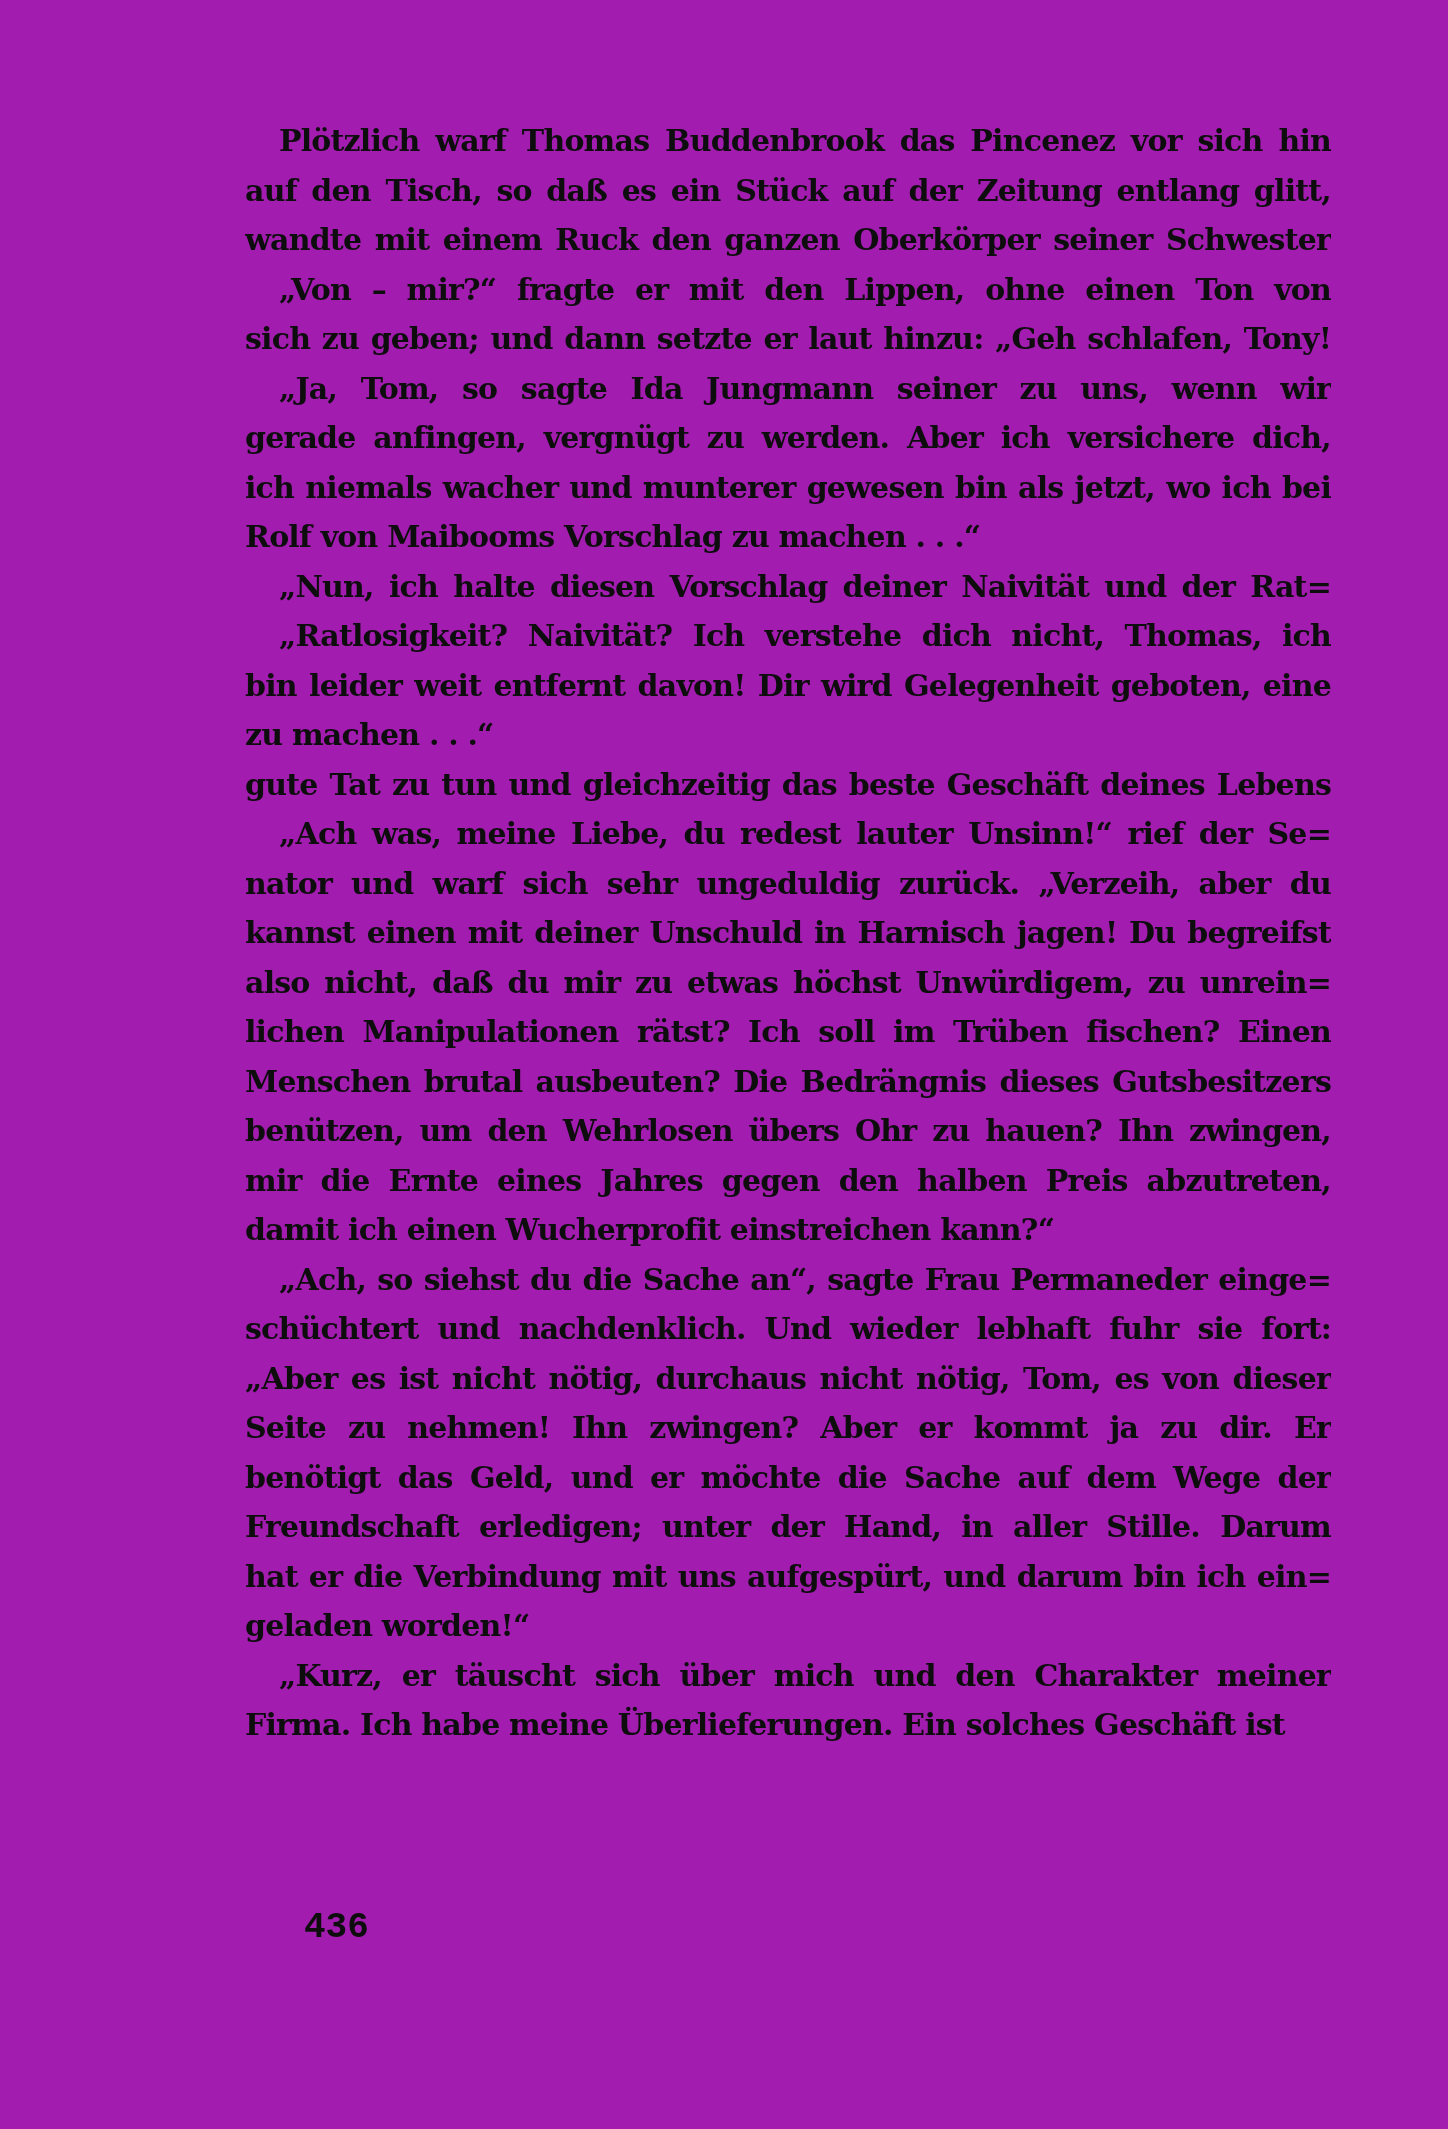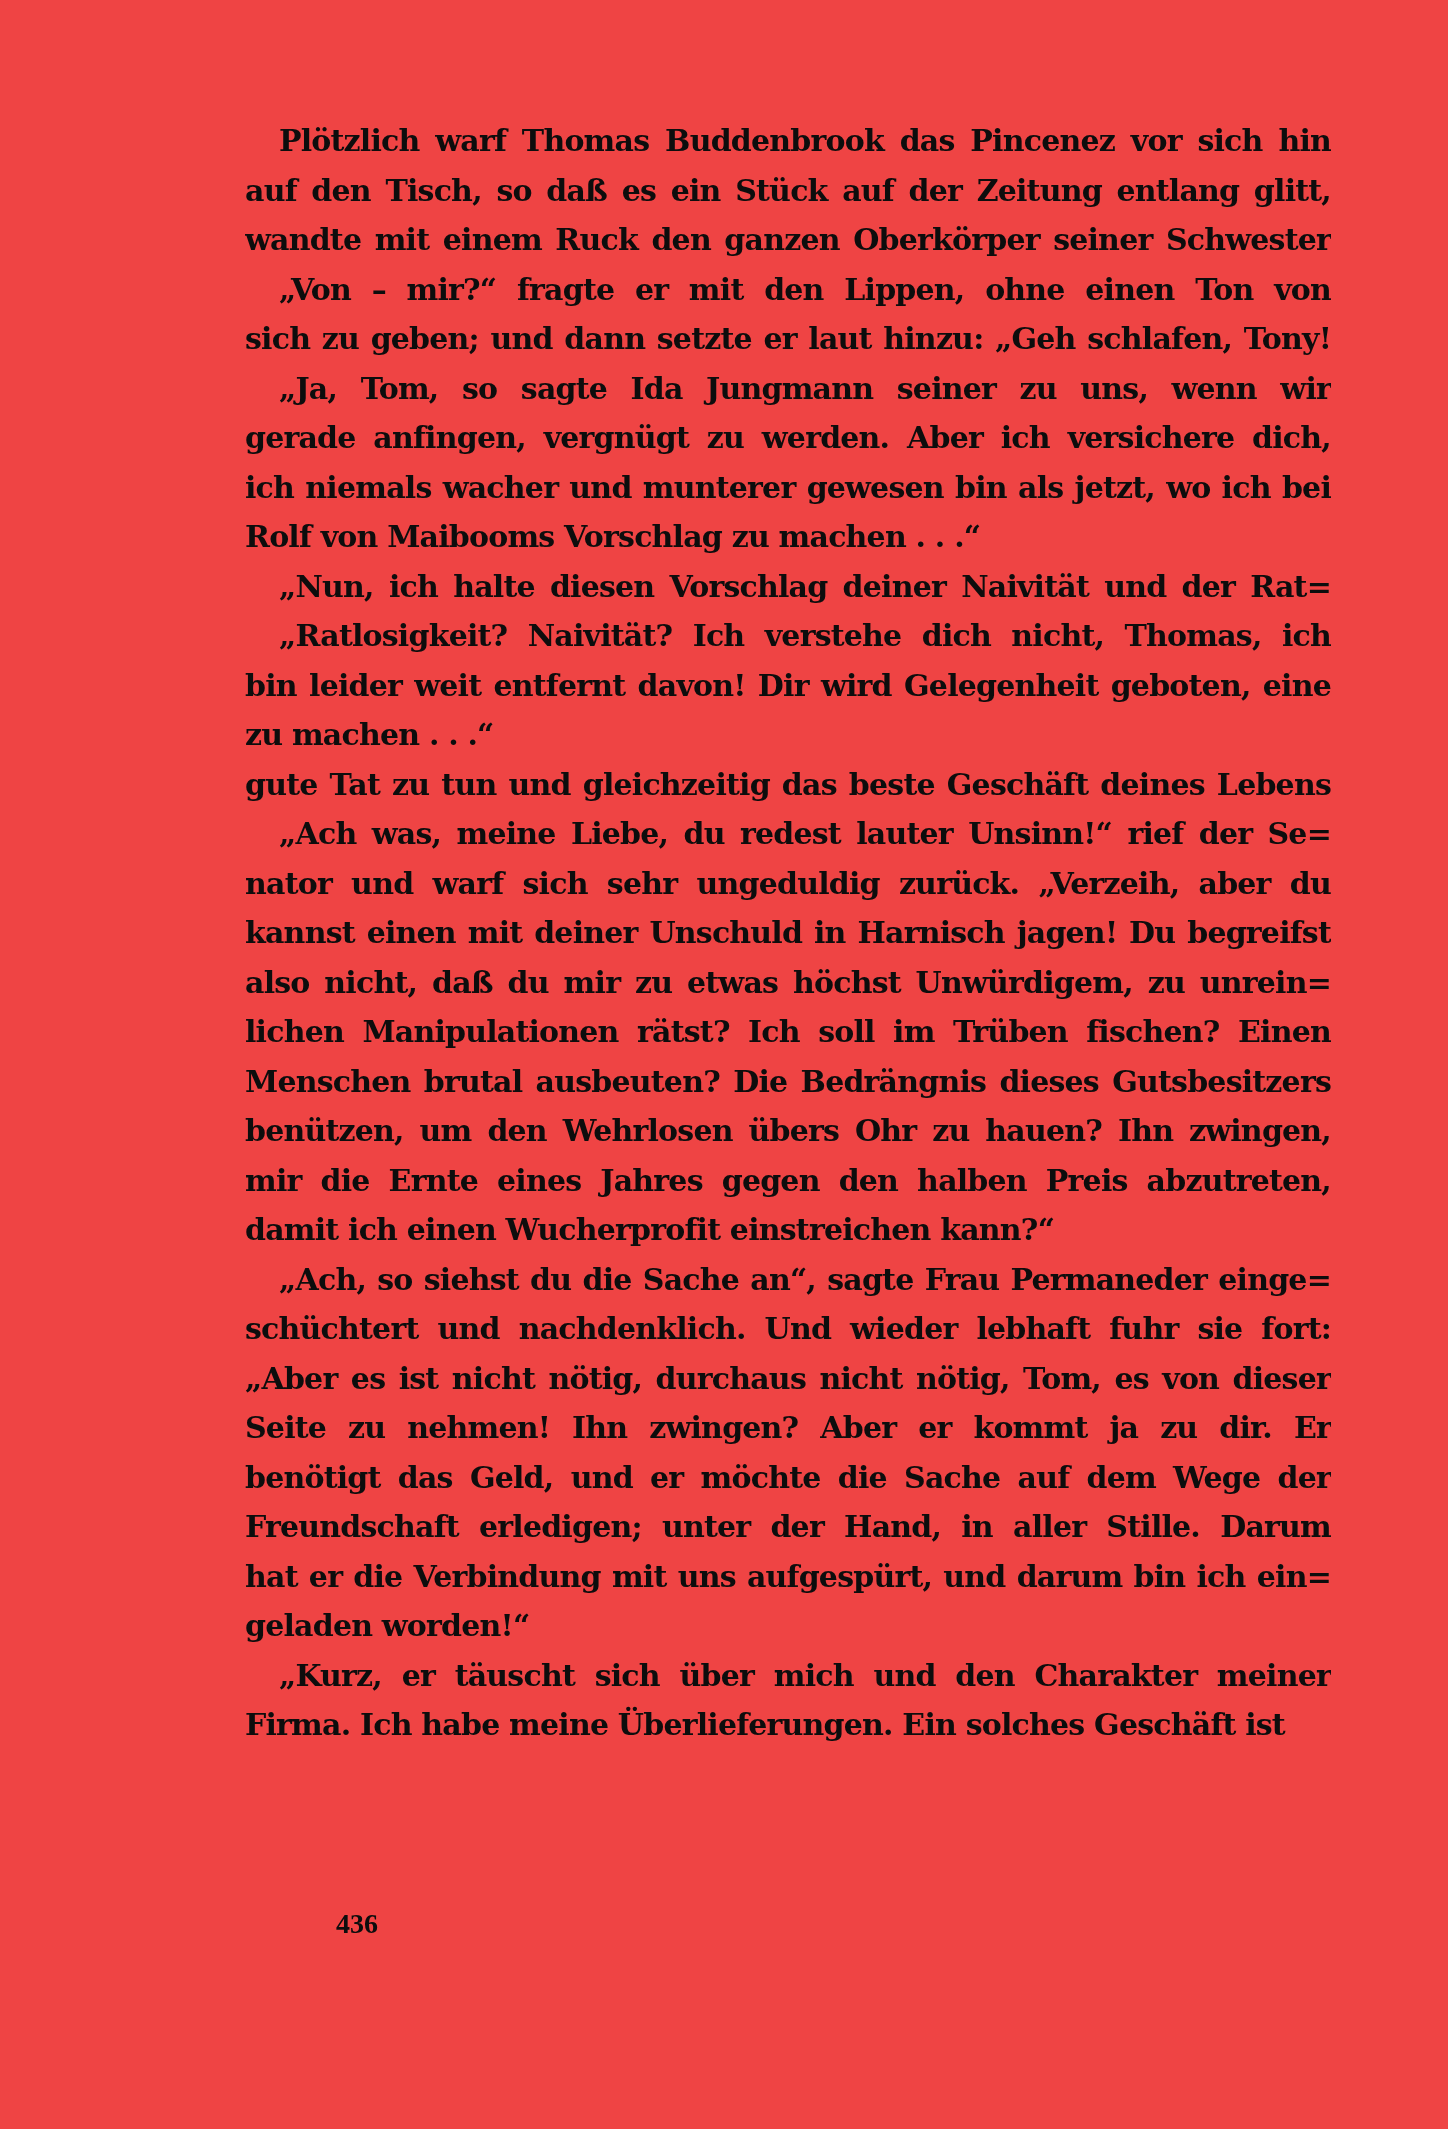--- a/index.html
+++ b/index.html
@@ -4,21 +4,21 @@
 <style>
   html, body {
     margin: 0;
     padding: 0;
     background: #e8e8e8;
   }
   .page {
     position: relative;
     width: 1448px;
     height: 2129px;
-    background: #ef4444;
+    background: #a21caf;
     overflow: hidden;
   }
   .textblock {
     position: absolute;
     left: 245px;
     top: 116px;
     width: 1086px;
   }
   .line {
     font-family: "DejaVu Serif", "Liberation Serif", serif;
@@ -34,25 +34,25 @@
     white-space: pre-wrap;
   }
   .line.indent {
     padding-left: 34px;
   }
   .line.para-last {
     text-align-last: left;
   }
   .pagenum {
     position: absolute;
-    left: 336px;
+    left: 304px;
     top: 1910px;
-    font-family: Liberation Serif, serif;
+    font-family: Liberation Mono, monospace;
     font-weight: bold;
-    font-size: 28px;
+    font-size: 36px;
     line-height: 1;
     color: #0d0d0d;
   }
 </style>
 </head>
 <body>
 
 <div class="page">
   <div class="textblock">
 

